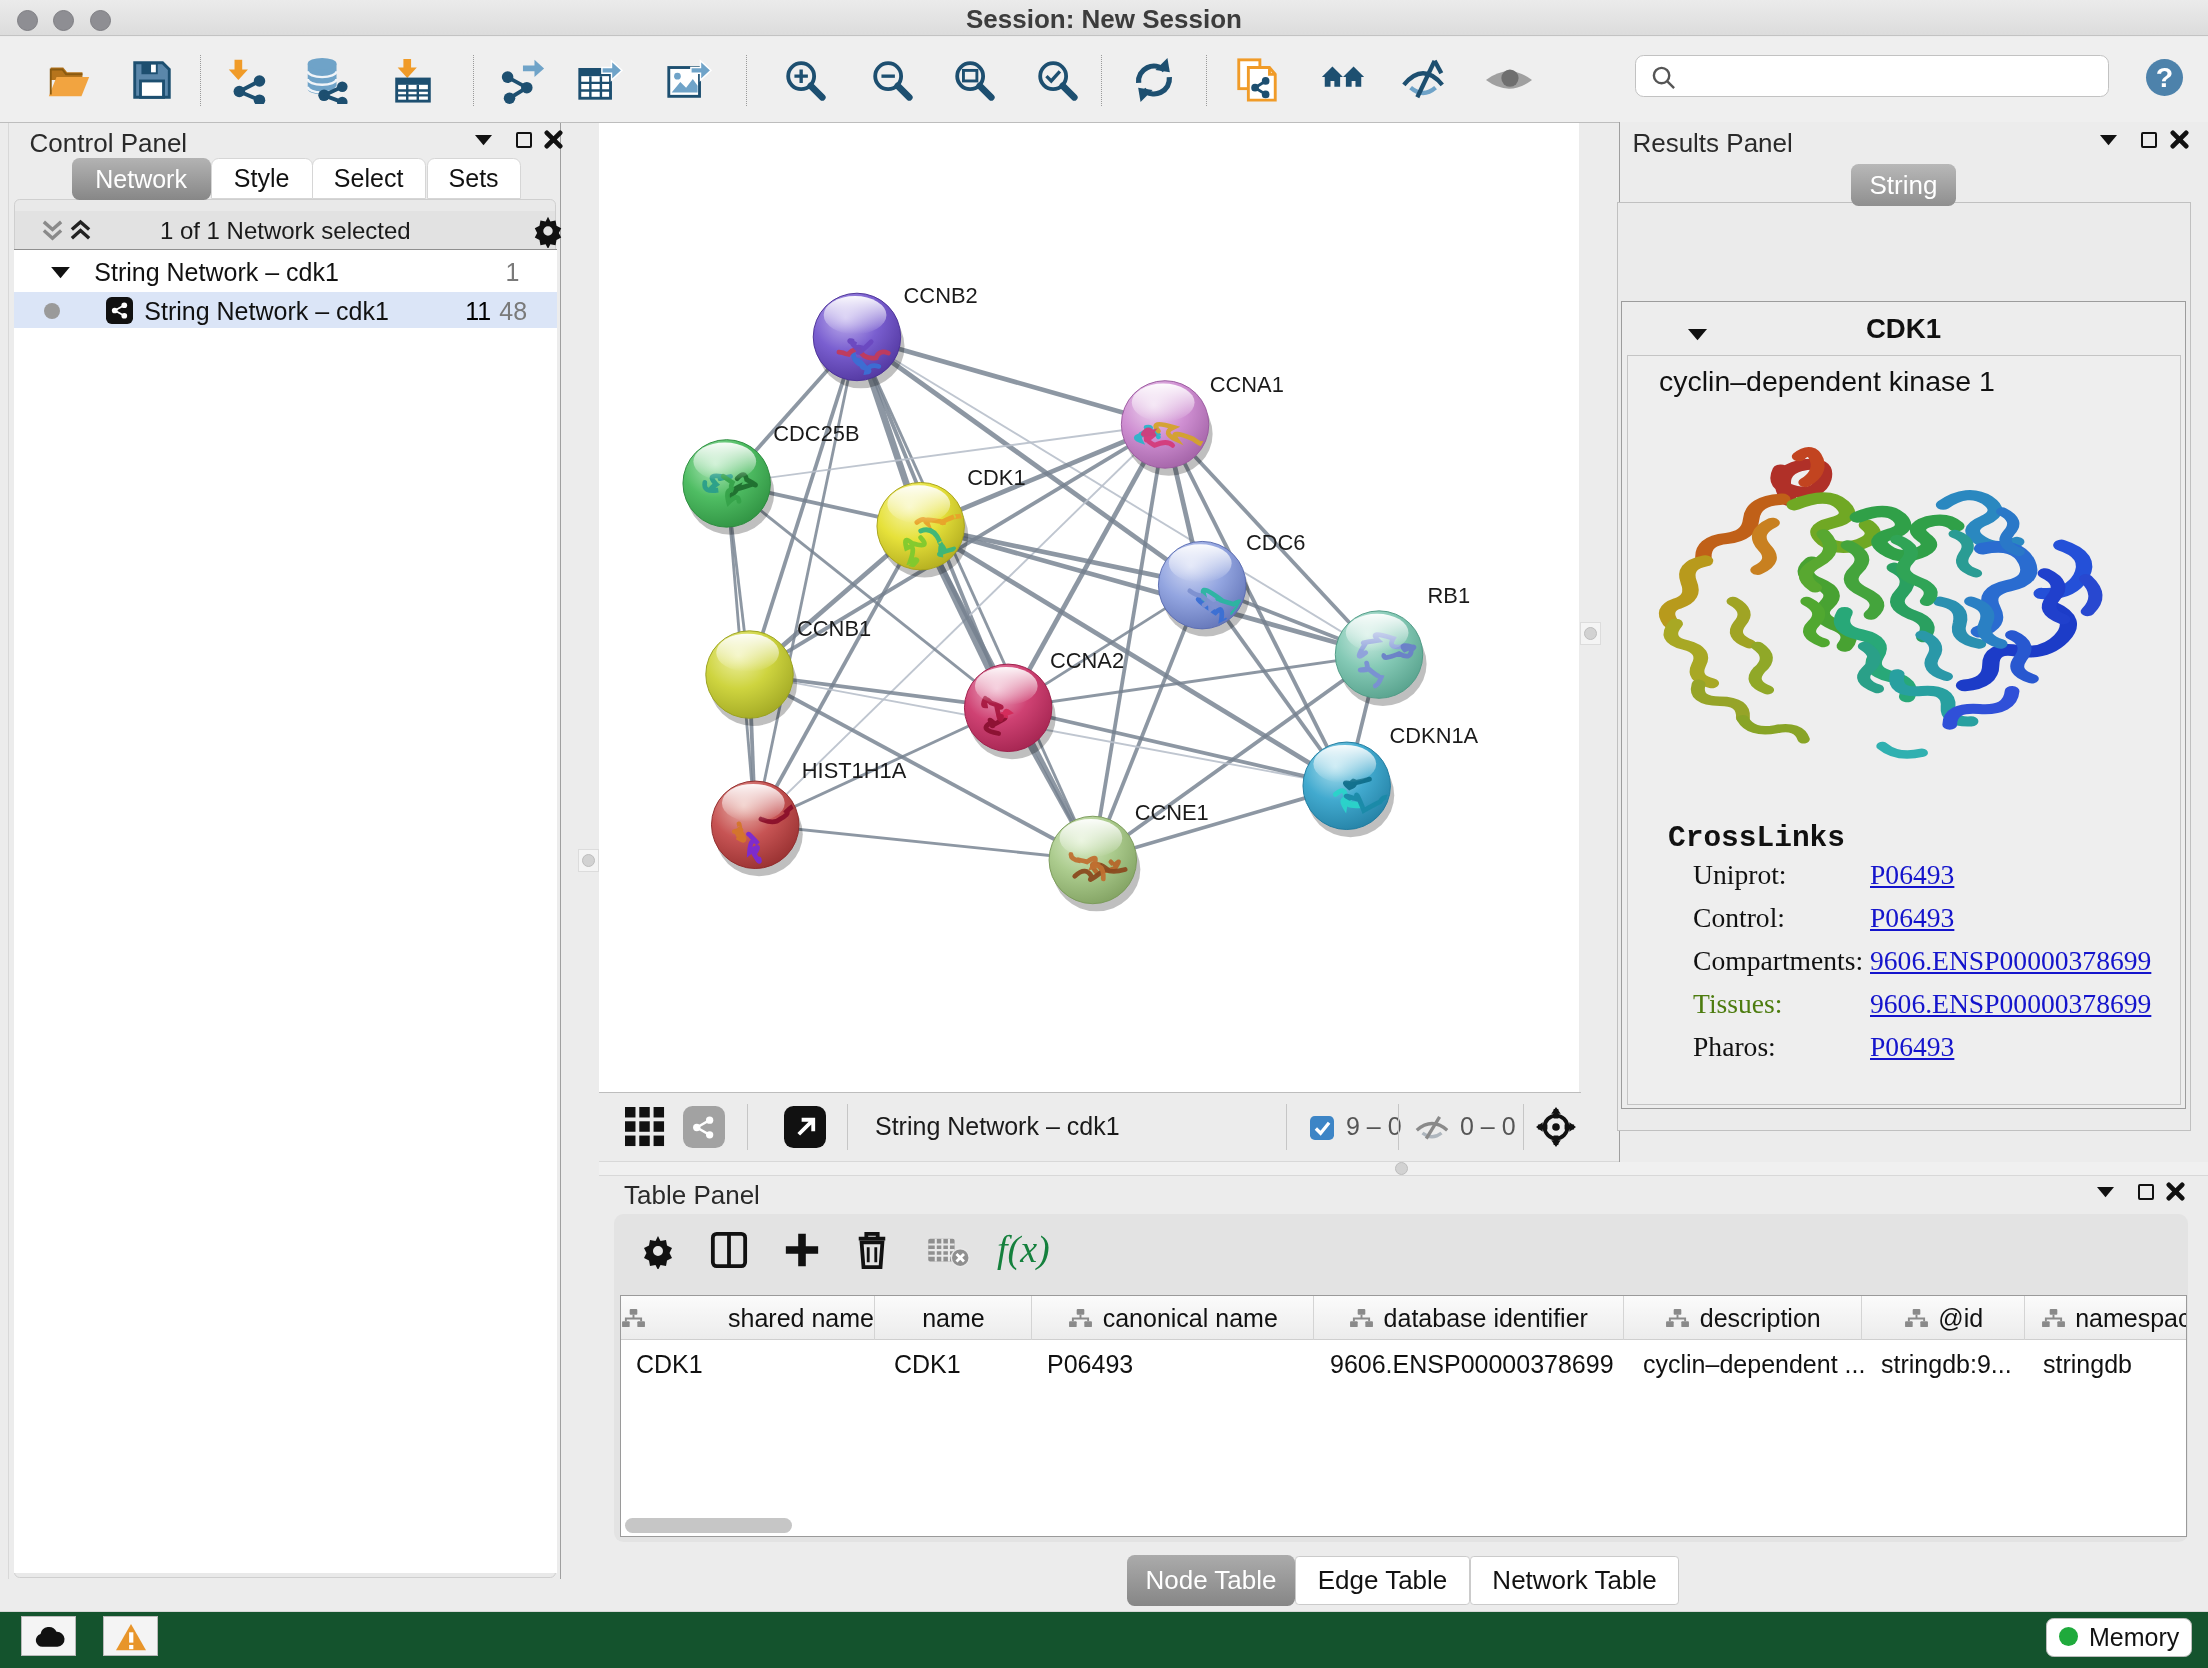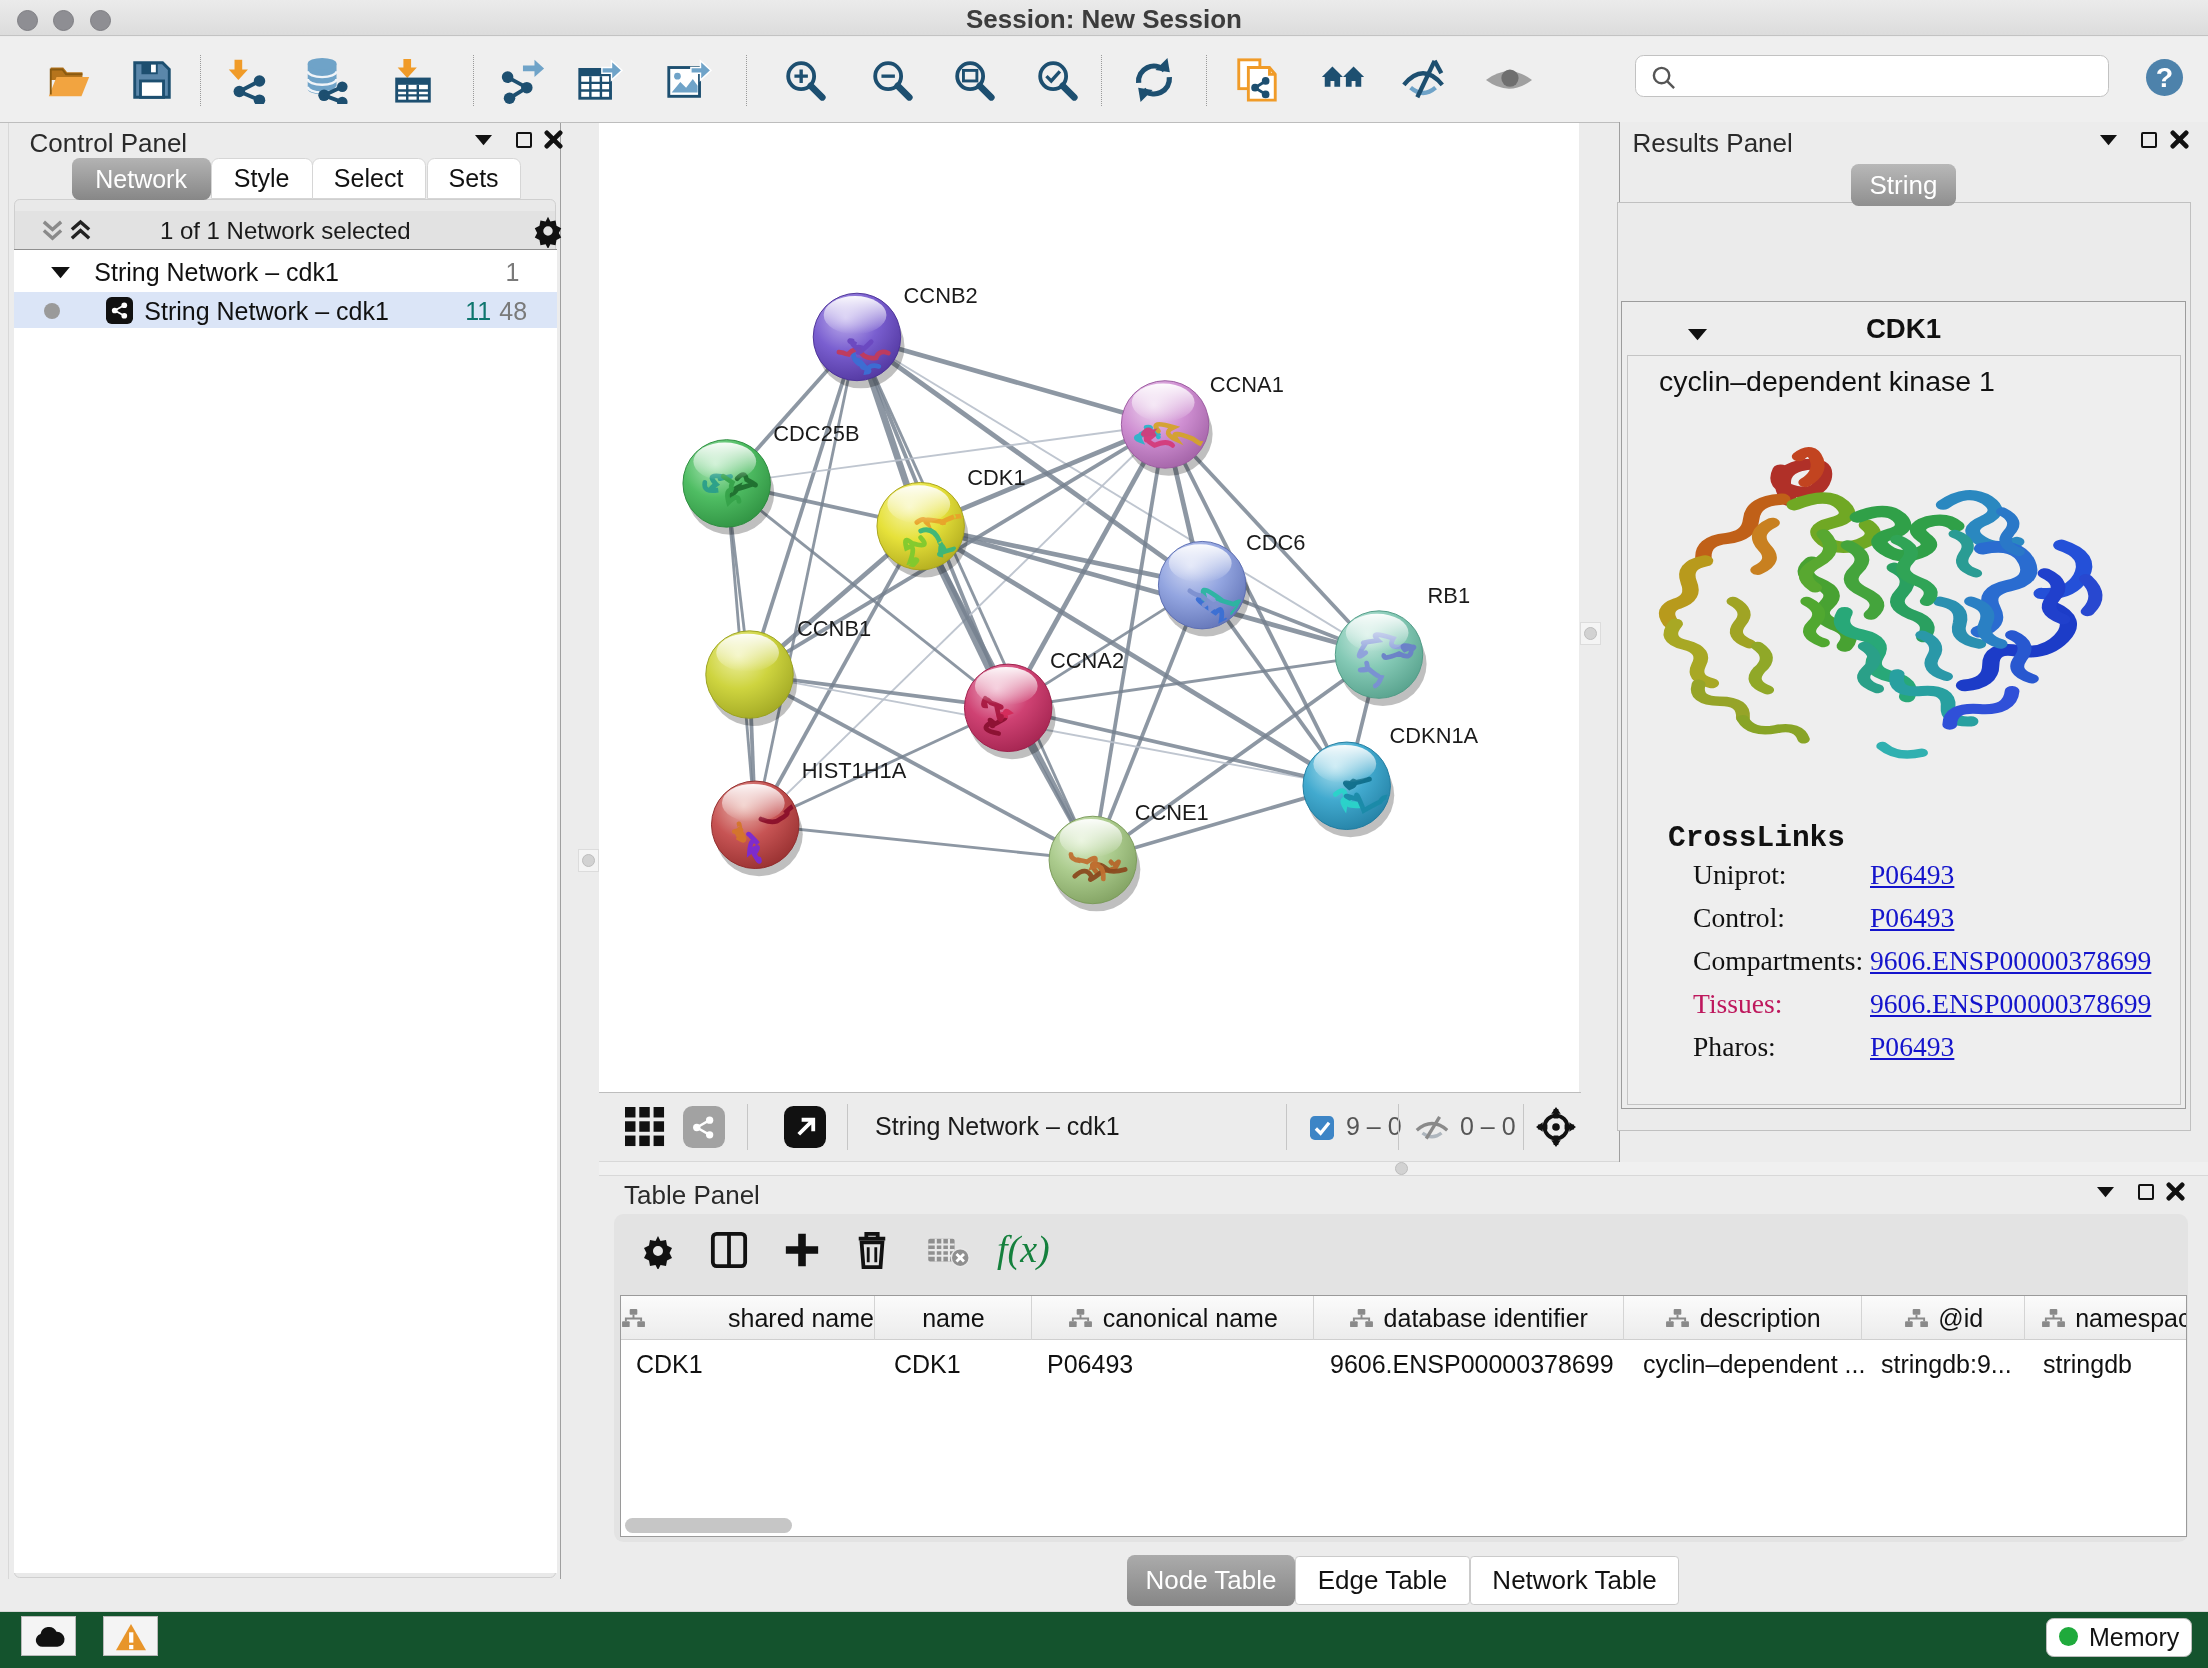--- a/index.html
+++ b/index.html
@@ -189,21 +189,21 @@
       <div style="position:absolute;left:92px;top:4.8px;width:27px;height:27px;background:#111;border-radius:5.7px"></div>
       <svg style="position:absolute;left:95px;top:7.6px" width="21" height="21" viewBox="0 0 22 22">
           <g fill="#fff">
             <circle cx="6" cy="11" r="3"></circle>
             <circle cx="16" cy="5.5" r="3"></circle>
             <circle cx="16" cy="16.5" r="3"></circle>
             <path d="M6 11 16 5.5 M6 11 16 16.5" stroke="#fff" stroke-width="2"></path>
           </g>
         </svg>
       <div style="position:absolute;left:130px;top:4.8px;font-size:25px;color:#111">String Network – cdk1</div>
-      <div style="position:absolute;left:451px;top:4.8px;font-size:25px;color:#0f766e">11</div>
+      <div style="position:absolute;left:451px;top:4.8px;font-size:25px;color:#000000">11</div>
       <div style="position:absolute;left:485px;top:4.8px;font-size:25px;color:#7a7a7a">48</div>
     </div>
   </div>
 </div>
 
 <div style="position:absolute;left:578px;top:849px;width:21px;height:23px;background:#f4f4f4;border:1px solid #dcdcdc"></div>
 <div style="position:absolute;left:582px;top:854px;width:13.3px;height:13.3px;border-radius:50%;background:#d2d2d2;border:1px solid #bdbdbd"></div>
 
 <div style="position:absolute;left:599px;top:123px;width:980px;height:969px;background:#fff">
 <svg width="980" height="969" viewBox="0 0 1030 1019" style="position:absolute;left:0;top:0">
@@ -562,21 +562,21 @@
 </g>
       </svg>
     <div style="position:absolute;left:46px;top:519px;font-family:Liberation Mono, monospace;font-size:29.5px;font-weight:bold;color:#111">CrossLinks</div>
     <div style="font-family:'Liberation Serif',serif">
         <div style="position:absolute;left:71px;top:557px;font-size:27.6px;color:#111">Uniprot:</div>
         <div style="position:absolute;left:248px;top:557px;font-size:27.6px;color:#1414cc;text-decoration:underline">P06493</div>
         <div style="position:absolute;left:71px;top:600px;font-size:27.6px;color:#111">Control:</div>
         <div style="position:absolute;left:248px;top:600px;font-size:27.6px;color:#1414cc;text-decoration:underline">P06493</div>
         <div style="position:absolute;left:71px;top:643px;font-size:27.6px;color:#111">Compartments:</div>
         <div style="position:absolute;left:248px;top:643px;font-size:27.6px;color:#1414cc;text-decoration:underline">9606.ENSP00000378699</div>
-        <div style="position:absolute;left:71px;top:686px;font-size:27.6px;color:#be185d">Tissues:</div>
+        <div style="position:absolute;left:71px;top:686px;font-size:27.6px;color:#4d7c0f">Tissues:</div>
         <div style="position:absolute;left:248px;top:686px;font-size:27.6px;color:#1414cc;text-decoration:underline">9606.ENSP00000378699</div>
         <div style="position:absolute;left:71px;top:729px;font-size:27.6px;color:#111">Pharos:</div>
         <div style="position:absolute;left:248px;top:729px;font-size:27.6px;color:#1414cc;text-decoration:underline">P06493</div>
       </div>
   </div>
 </div>
 
 <div style="position:absolute;left:599px;top:1177px;width:1609px;height:402px;background:#ececec">
   <div style="position:absolute;left:25px;top:2.9px;font-size:26px;color:#2a2a2a">Table Panel</div>
   <svg style="position:absolute;left:1497px;top:7.6px" width="19" height="13.3" viewBox="0 0 20 14">

